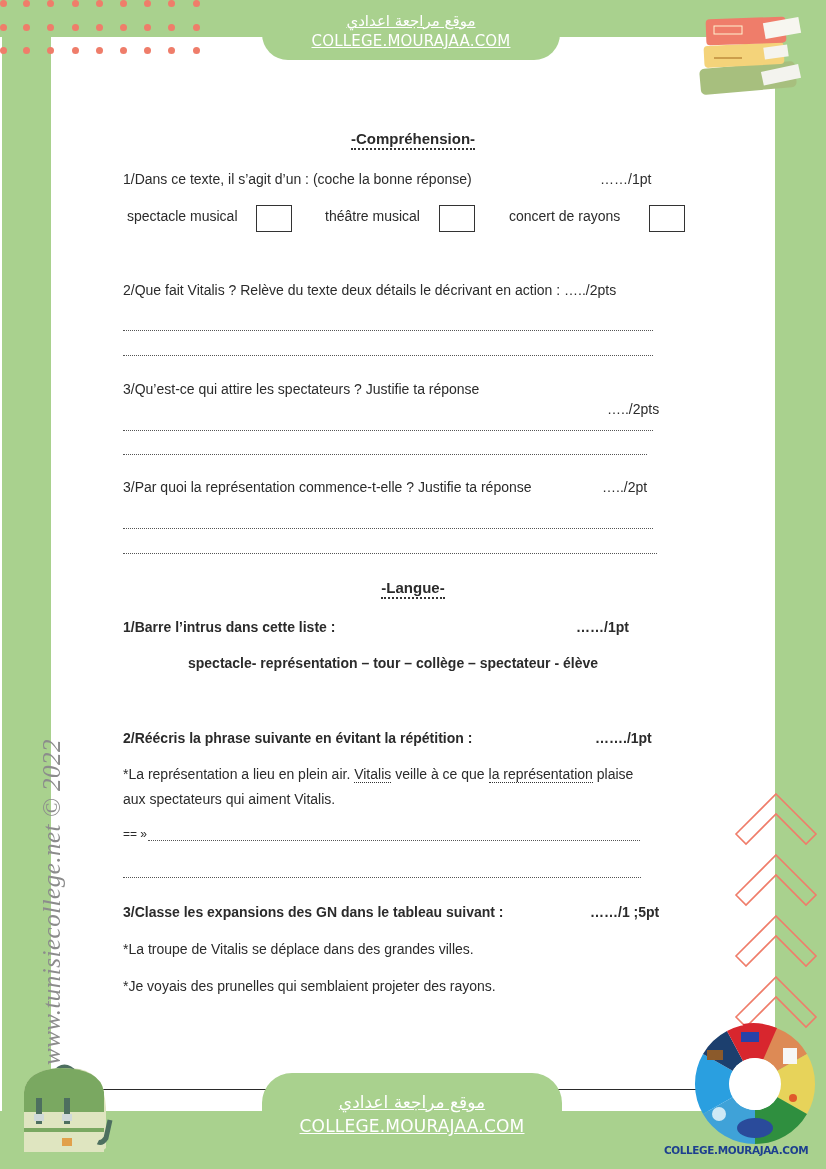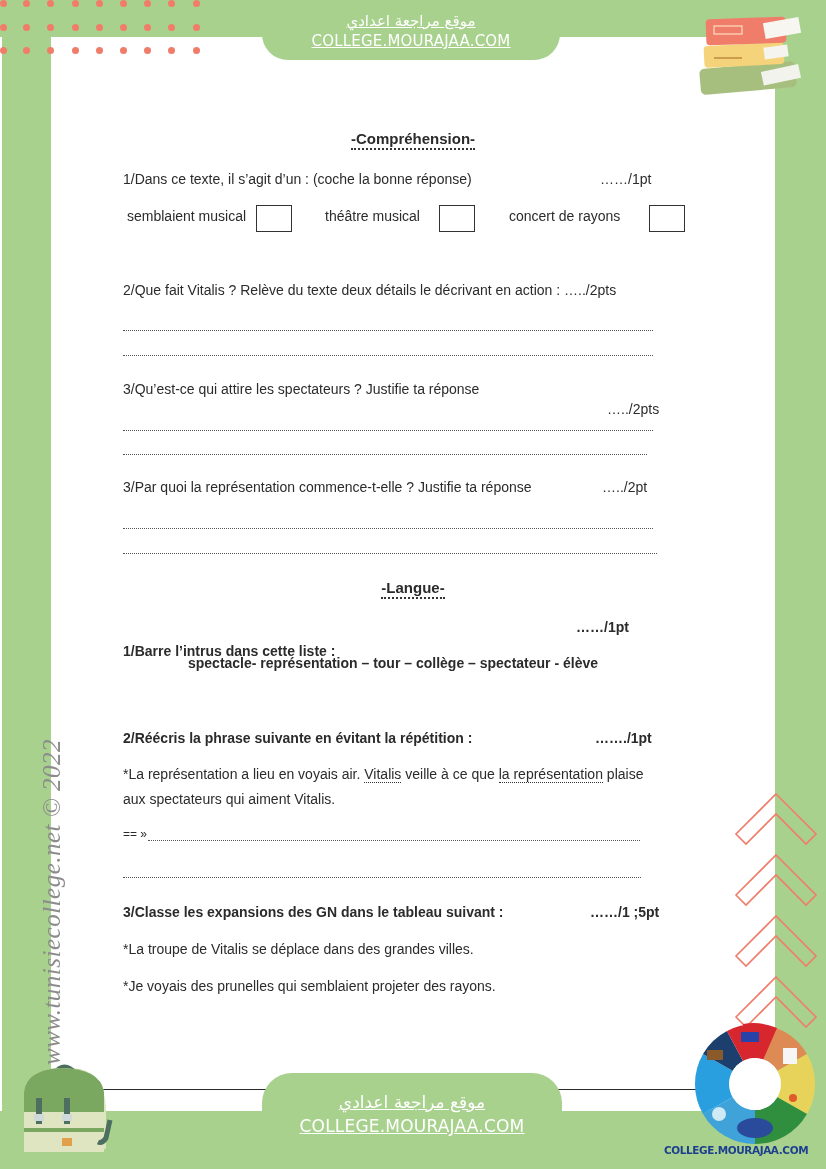--- a/index.html
+++ b/index.html
@@ -127,21 +127,21 @@
 
 <div class="doc">
 
   <div class="section-title" style="top:130px">
     <span>-Compréhension-</span>
   </div>
 
   <div class="q" style="top:171px">1/Dans ce texte, il s’agit d’un :     (coche la bonne réponse)</div>
   <div class="pts" style="left:600px;top:171px">……/1pt</div>
 
-  <div class="opt" style="left:127px;top:208px">semblaient musical</div>
+  <div class="opt" style="left:127px;top:208px">spectacle musical</div>
   <div class="checkbox" style="left:256px;top:205px"></div>
   <div class="opt" style="left:325px;top:208px">théâtre musical</div>
   <div class="checkbox" style="left:439px;top:205px"></div>
   <div class="opt" style="left:509px;top:208px">concert de rayons</div>
   <div class="checkbox" style="left:649px;top:205px"></div>
 
   <div class="q" style="top:282px">2/Que fait Vitalis ? Relève du texte deux détails le décrivant en action : …../2pts</div>
   <div class="dotline" style="top:330px"></div>
   <div class="dotline" style="top:355px"></div>
 
@@ -152,29 +152,29 @@
 
   <div class="q" style="top:479px">3/Par quoi la représentation commence-t-elle ? Justifie ta réponse</div>
   <div class="pts" style="left:602px;top:479px">…../2pt</div>
   <div class="dotline" style="top:528px"></div>
   <div class="dotline" style="top:553px;width:534px"></div>
 
   <div class="section-title" style="top:579px">
     <span>-Langue-</span>
   </div>
 
-  <div class="q bold" style="top:643px">1/Barre l’intrus dans cette liste :</div>
+  <div class="q bold" style="top:619px">1/Barre l’intrus dans cette liste :</div>
   <div class="pts bold" style="left:576px;top:619px">……/1pt</div>
   <div class="center-line" style="top:655px;left:-20px">spectacle- représentation – tour – collège – spectateur - élève</div>
 
   <div class="q bold" style="top:730px">2/Réécris la phrase suivante en évitant la répétition :</div>
   <div class="pts bold" style="left:595px;top:730px">……./1pt</div>
 
   <div class="sentence" style="top:762px">
-    <span>*La représentation a lieu en voyais air. </span><span class="ul-dotted">Vitalis</span><span> veille à ce que </span><span class="ul-dotted">la représentation</span><span> plaise aux spectateurs qui aiment Vitalis.</span>
+    <span>*La représentation a lieu en plein air. </span><span class="ul-dotted">Vitalis</span><span> veille à ce que </span><span class="ul-dotted">la représentation</span><span> plaise aux spectateurs qui aiment Vitalis.</span>
   </div>
 
   <div class="q" style="top:827px;font-size:12px">== »</div>
   <div class="dotline" style="left:148px;top:840px;width:492px"></div>
   <div class="dotline" style="top:877px;width:518px"></div>
 
   <div class="q bold" style="top:904px">3/Classe les expansions des GN dans le tableau suivant :</div>
   <div class="pts bold" style="left:590px;top:904px">……/1 ;5pt</div>
 
   <div class="q" style="top:941px">*La troupe de Vitalis se déplace dans des grandes villes.</div>

